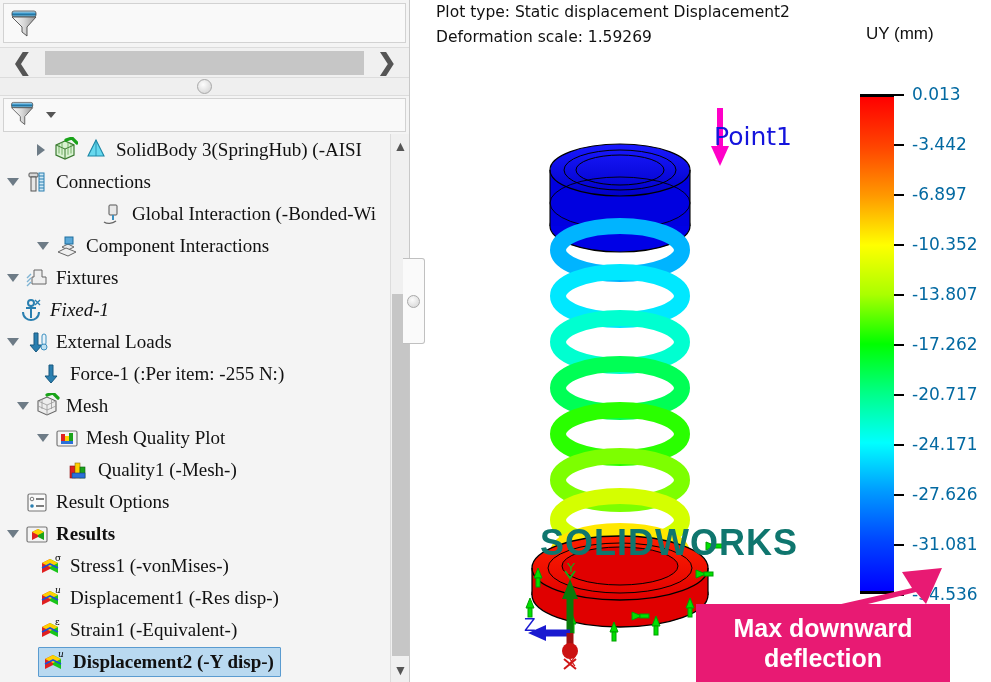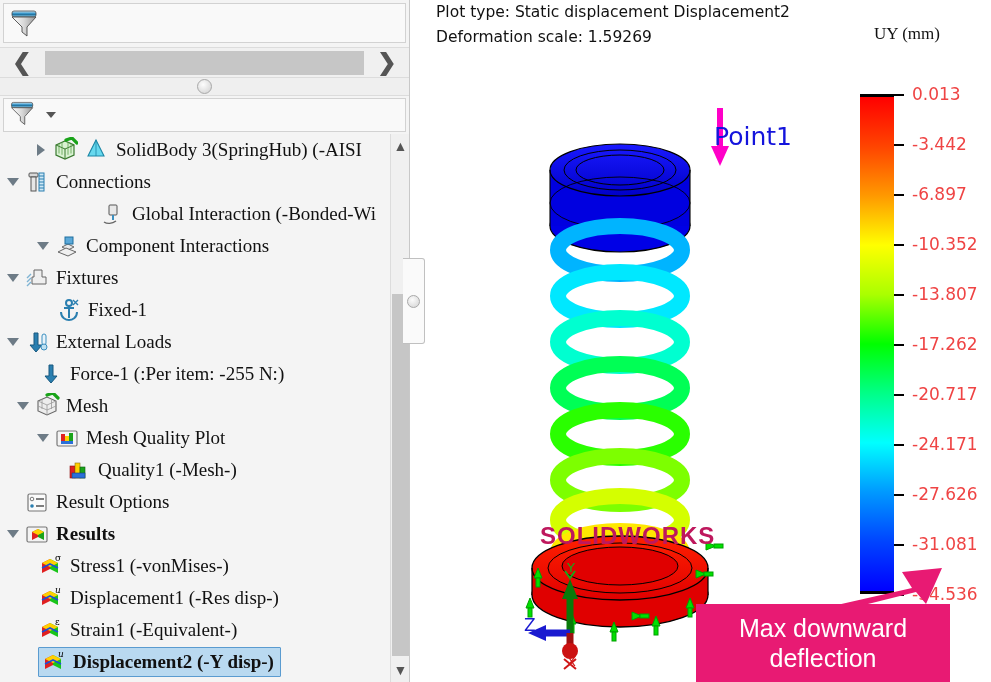--- a/index.html
+++ b/index.html
@@ -123,67 +123,67 @@
   }
   #plot-header {
     position:absolute; left:26px; top:0px;
     font-family:"DejaVu Sans", sans-serif; font-size:15.5px; color:#111;
     line-height:25px; white-space:nowrap;
   }
 
   
   #legend { position:absolute; left:440px; top:24px; width:140px; height:600px; }
   #legend-title {
-    position:absolute; left:24px; top:0px;
-    font-family:Liberation Serif, serif; font-size:17px; color:#111; white-space:nowrap;
+    position:absolute; left:16px; top:0px;
+    font-family:Liberation Sans, sans-serif; font-size:17px; color:#111; white-space:nowrap;
   }
   #legend-bar {
     position:absolute; left:10px; top:70px; width:34px; height:500px;
     border-top:3px solid #000; border-bottom:3px solid #000;
   }
   .legend-tick {
     position:absolute; left:44px; width:10px; height:2px; background:#000;
   }
   .legend-val {
     position:absolute; left:62px;
-    font-family:"DejaVu Sans", sans-serif; font-size:17px; color:#ef4444;
+    font-family:"DejaVu Sans", sans-serif; font-size:17px; color:#0369a1;
     transform:translateY(-50%); white-space:nowrap;
   }
 
   
   #model { position:absolute; left:100px; top:108px; width:320px; height:540px; }
 
   
   #force-arrow { position:absolute; left:198px; top:0px; width:24px; height:60px; }
   #point-label {
     position:absolute; left:204px; top:14px;
     font-family:"DejaVu Sans", sans-serif; font-size:25px; color:#1414dc;
     white-space:nowrap;
   }
 
   
   #watermark {
     position:absolute; left:130px; top:522px;
-    font-family:"Liberation Sans", sans-serif; font-weight:bold; font-size:24px;
-    color:#be185d; letter-spacing:1px; white-space:nowrap;
+    font-family:"Liberation Sans", sans-serif; font-weight:bold; font-size:36px;
+    color:#0f766e; letter-spacing:1px; white-space:nowrap;
   }
 
   
   #triad { position:absolute; left:10px; top:455px; width:100px; height:110px; }
   .triad-lbl { position:absolute; font-family:"DejaVu Sans", sans-serif; font-size:17px; }
 
   
   #callout {
     position:absolute; left:286px; top:604px; width:254px; height:78px;
     background:#e81a73;
     display:flex; flex-direction:column; align-items:center; justify-content:center;
     z-index:9;
   }
   #callout .ctext {
-    font-family:"Liberation Sans", sans-serif; font-weight:normal;
+    font-family:"Liberation Sans", sans-serif; font-weight:bold;
     font-size:25px; color:#ffffff; line-height:30px; text-align:center;
     white-space:nowrap;
   }
   #callout-arrow { position:absolute; left:396px; top:566px; width:136px; height:52px; z-index:8; }
 </style>
 </head>
 <body>
 
 <div id="left-panel">
 
@@ -298,21 +298,21 @@
         </span>
       <span class="ico">
         <svg width="26" height="26" viewBox="0 0 26 26">
           <path d="M10 5 L18 5 L18 12 L22 12 L22 19 L8 19 L8 12 L10 12 Z" fill="#efefef" stroke="#666" stroke-width="1"></path>
           <path d="M3 13 L7 9 M3 17 L7 13 M3 21 L7 17" stroke="#7fb4d4" stroke-width="1.4"></path>
         </svg>
       </span>
       <span class="lbl">Fixtures</span>
     </div>
 
-    <div class="row" style="padding-left:56px;">
+    <div class="row" style="padding-left:18px;font-style:italic;">
       <span class="ico">
         <svg width="26" height="26" viewBox="0 0 26 26">
           <circle cx="13" cy="6" r="3" fill="none" stroke="#2a7fb0" stroke-width="2"></circle>
           <path d="M13 9 L13 21" stroke="#2a7fb0" stroke-width="2"></path>
           <path d="M5 15 C5 21 10 23 13 23 C16 23 21 21 21 15" stroke="#2a7fb0" stroke-width="2" fill="none"></path>
           <path d="M8 11 L18 11" stroke="#2a7fb0" stroke-width="2"></path>
           <path d="M17 3 L22 8 M22 3 L17 8" stroke="#2a7fb0" stroke-width="1.4"></path>
         </svg>
       </span>
       <span class="lbl">Fixed-1</span>

